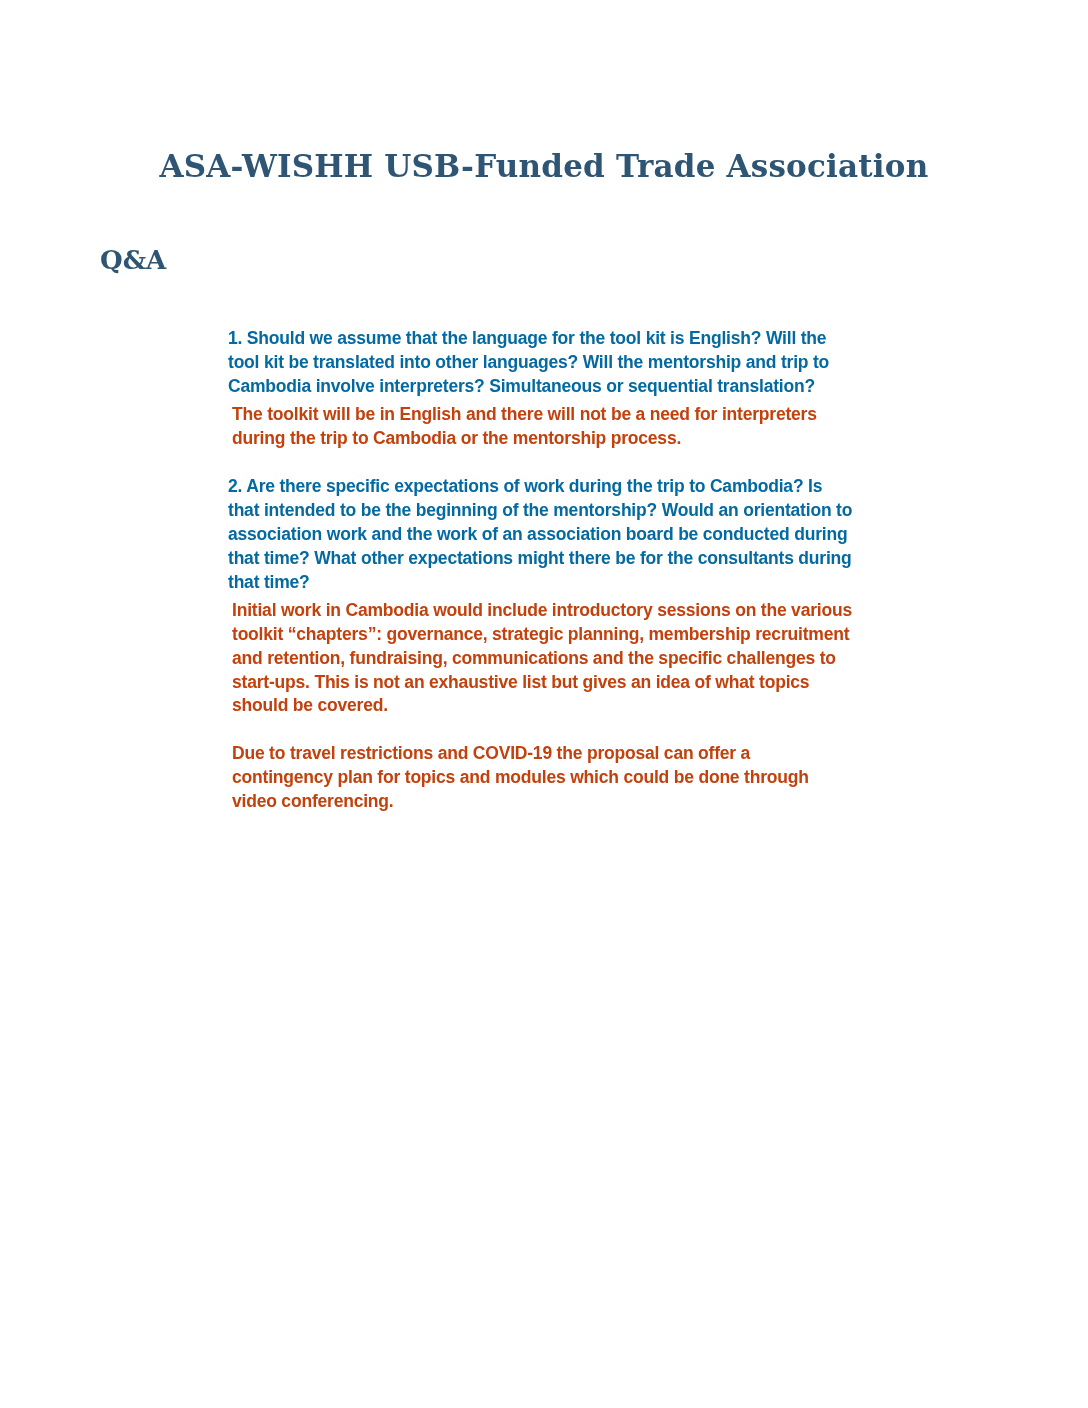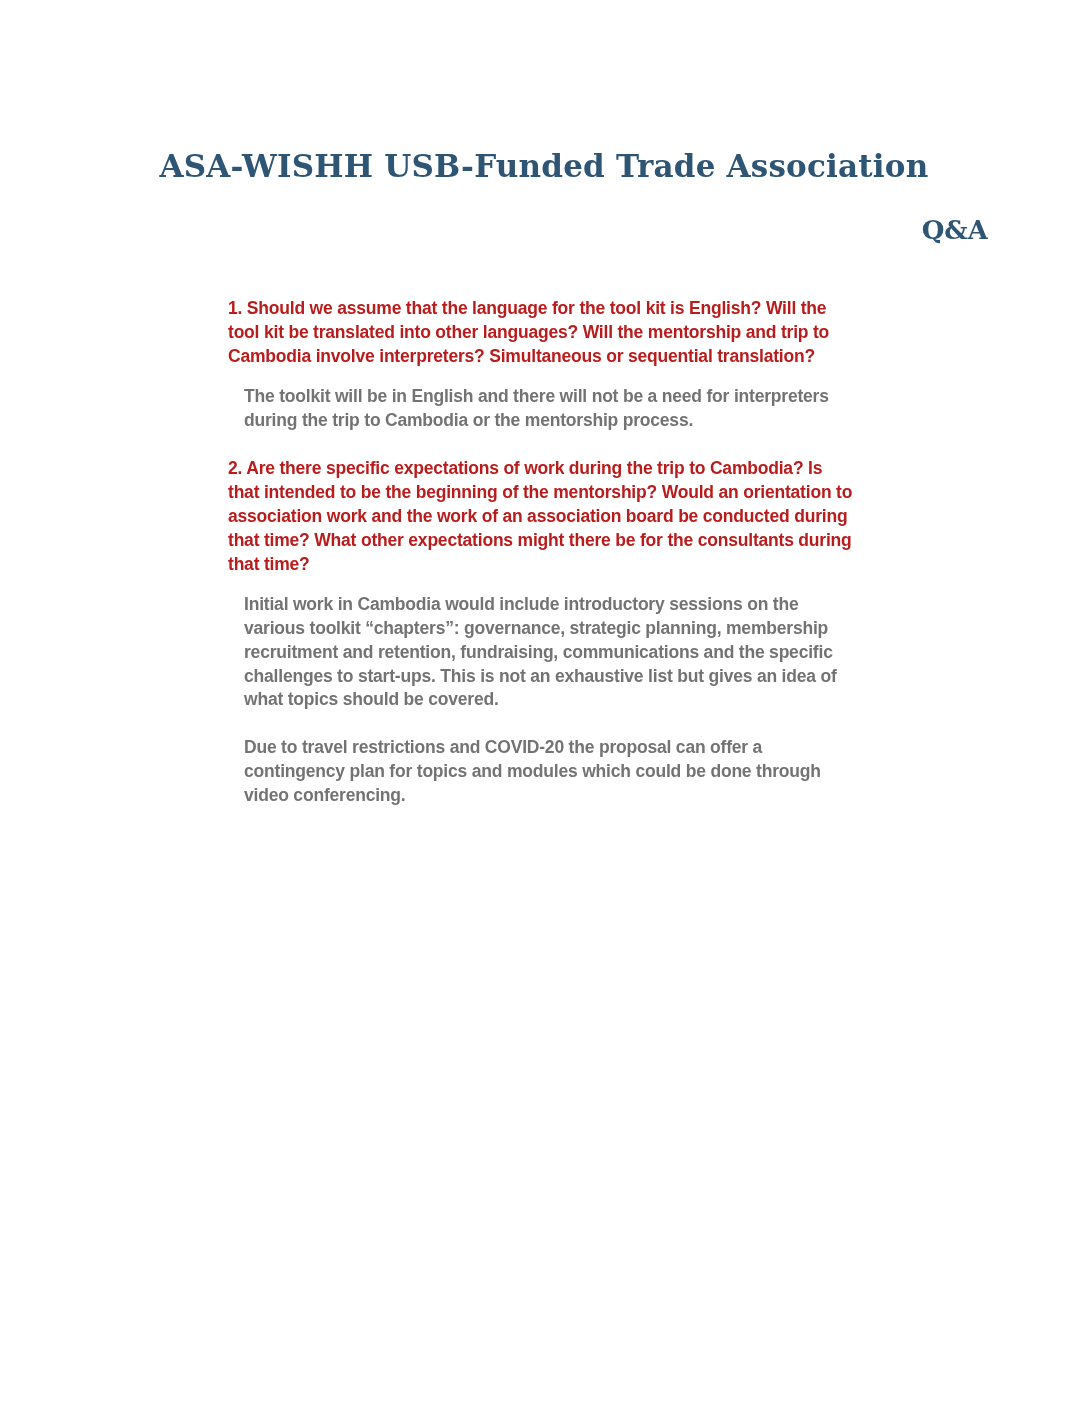--- a/index.html
+++ b/index.html
@@ -24,46 +24,46 @@
     font-weight: bold;
     font-size: 31px;
     line-height: 1.32;
     color: #2f5574;
     letter-spacing: 0.2px;
   }
   .doc-title .title-line {
     display: block;
   }
   .doc-subtitle {
-    margin: 28px 0 0 0;
-    text-align: right;
+    margin: 58px 0 0 0;
+    text-align: left;
     font-family: "DejaVu Serif", "Liberation Serif", serif;
     font-weight: bold;
     font-size: 26px;
     color: #2f5574;
   }
   .qa-body {
     margin-top: 52px;
     padding: 0 130px 0 128px;
     font-family: "Liberation Sans", sans-serif;
     font-size: 17.5px;
     font-weight: bold;
     line-height: 1.37;
     letter-spacing: -0.2px;
   }
   .qa-block {
     margin: 0 0 24px 0;
   }
   .question {
     margin: 0;
-    color: #b91c1c;
+    color: #0369a1;
   }
   .answer {
-    margin: 16px;
-    color: #737373;
+    margin: 4px;
+    color: #c2410c;
   }
 </style>
 </head>
 <body>
 
 <div class="page">
 
   <h1 class="doc-title">
     <span class="title-line">ASA-WISHH USB-Funded Trade Association</span>
   </h1>
@@ -76,17 +76,17 @@
       <p class="question">1. Should we assume that the language for the tool kit is English? Will the tool kit be translated into other languages? Will the mentorship and trip to Cambodia involve interpreters? Simultaneous or sequential translation?</p>
       <p class="answer">The toolkit will be in English and there will not be a need for interpreters during the trip to Cambodia or the mentorship process.</p>
     </section>
 
     <section class="qa-block">
       <p class="question">2. Are there specific expectations of work during the trip to Cambodia? Is that intended to be the beginning of the mentorship? Would an orientation to association work and the work of an association board be conducted during that time? What other expectations might there be for the consultants during that time?</p>
       <p class="answer">Initial work in Cambodia would include introductory sessions on the various toolkit “chapters”: governance, strategic planning, membership recruitment and retention, fundraising, communications and the  specific challenges to start-ups. This is not an exhaustive list but gives an idea of what topics should be covered.</p>
     </section>
 
     <section class="qa-block">
-      <p class="answer">Due to travel restrictions and COVID-20 the proposal can offer a contingency plan for topics and modules which could be done through video conferencing.</p>
+      <p class="answer">Due to travel restrictions and COVID-19 the proposal can offer a contingency plan for topics and modules which could be done through video conferencing.</p>
     </section>
 
   </div>
 </div>
 
 </body></html>

